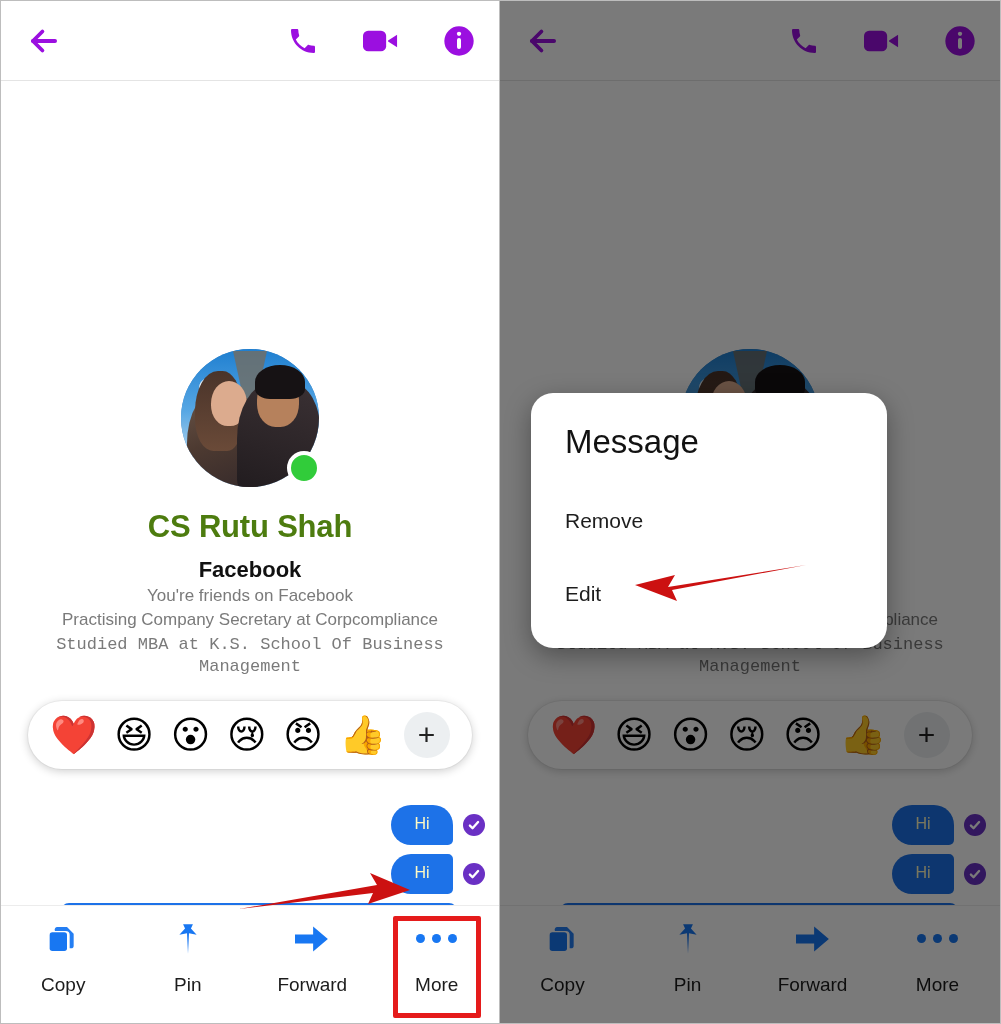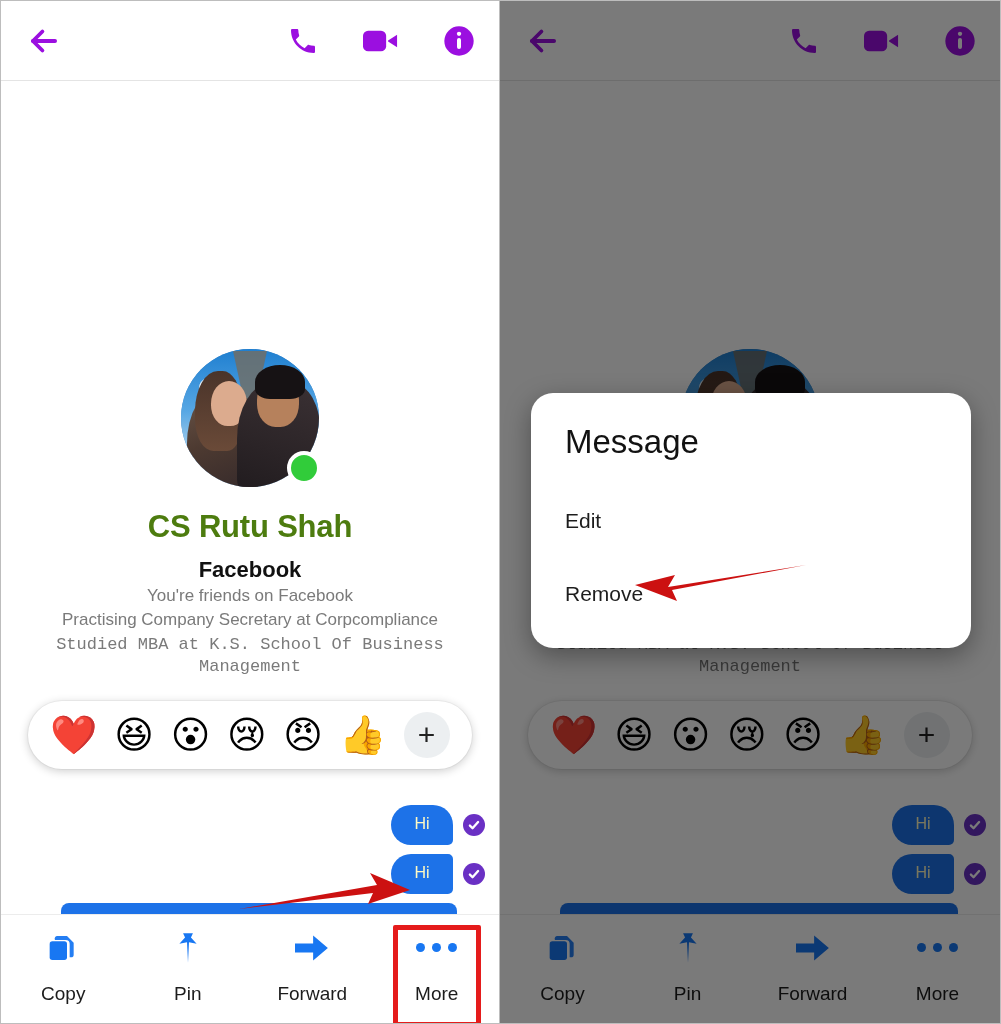--- a/index.html
+++ b/index.html
@@ -196,21 +196,21 @@
   .composer-bar {
     height: 14px;
     margin: 0 28px 0 60px;
     background: #1d72e8;
     border-radius: 8px 8px 0 0;
   }
 
   
   .toolbar {
     position: absolute;
-    left: 0; right: 0; bottom: 3px;
+    left: 0; right: 0; bottom: 12px;
     height: 106px;
     background: #ffffff;
     border-top: 1px solid #ececec;
     display: flex;
     align-items: center;
   }
   .tool {
     flex: 1;
     display: flex;
     flex-direction: column;
@@ -240,21 +240,21 @@
     position: absolute; inset: 0;
     background: rgba(0,0,0,.52);
     pointer-events: none;
   }
   .panel.right .appbar { background: #ffffff; }
 
   
   .dialog {
     position: absolute;
     left: 31px; top: 392px;
-    width: 440px;
+    width: 356px;
     background: #ffffff;
     border-radius: 22px;
     padding: 30px 34px 34px;
     box-shadow: 0 8px 26px rgba(0,0,0,.35);
     z-index: 5;
   }
   .dialog-title {
     font-size: 33px;
     color: #121212;
     margin-bottom: 40px;
@@ -514,21 +514,21 @@
             </span>
         </span>
         <span class="tl">More</span>
       </div>
     </div>
 
     <div class="dim"></div>
 
     <div class="dialog">
       <div class="dialog-title">Message</div>
+      <div class="dialog-item">Remove</div>
       <div class="dialog-item">Edit</div>
-      <div class="dialog-item">Remove</div>
     </div>
 
     <svg class="arrow-svg" style="left:133px; top:556px;" width="175" height="46" viewBox="0 0 175 46">
       <path d="M173 8 L35 30 L42 18 L2 28 L44 44 L39 33 Z" fill="#cc1111"></path>
     </svg>
   </div>
 </div>
 
 </body></html>

